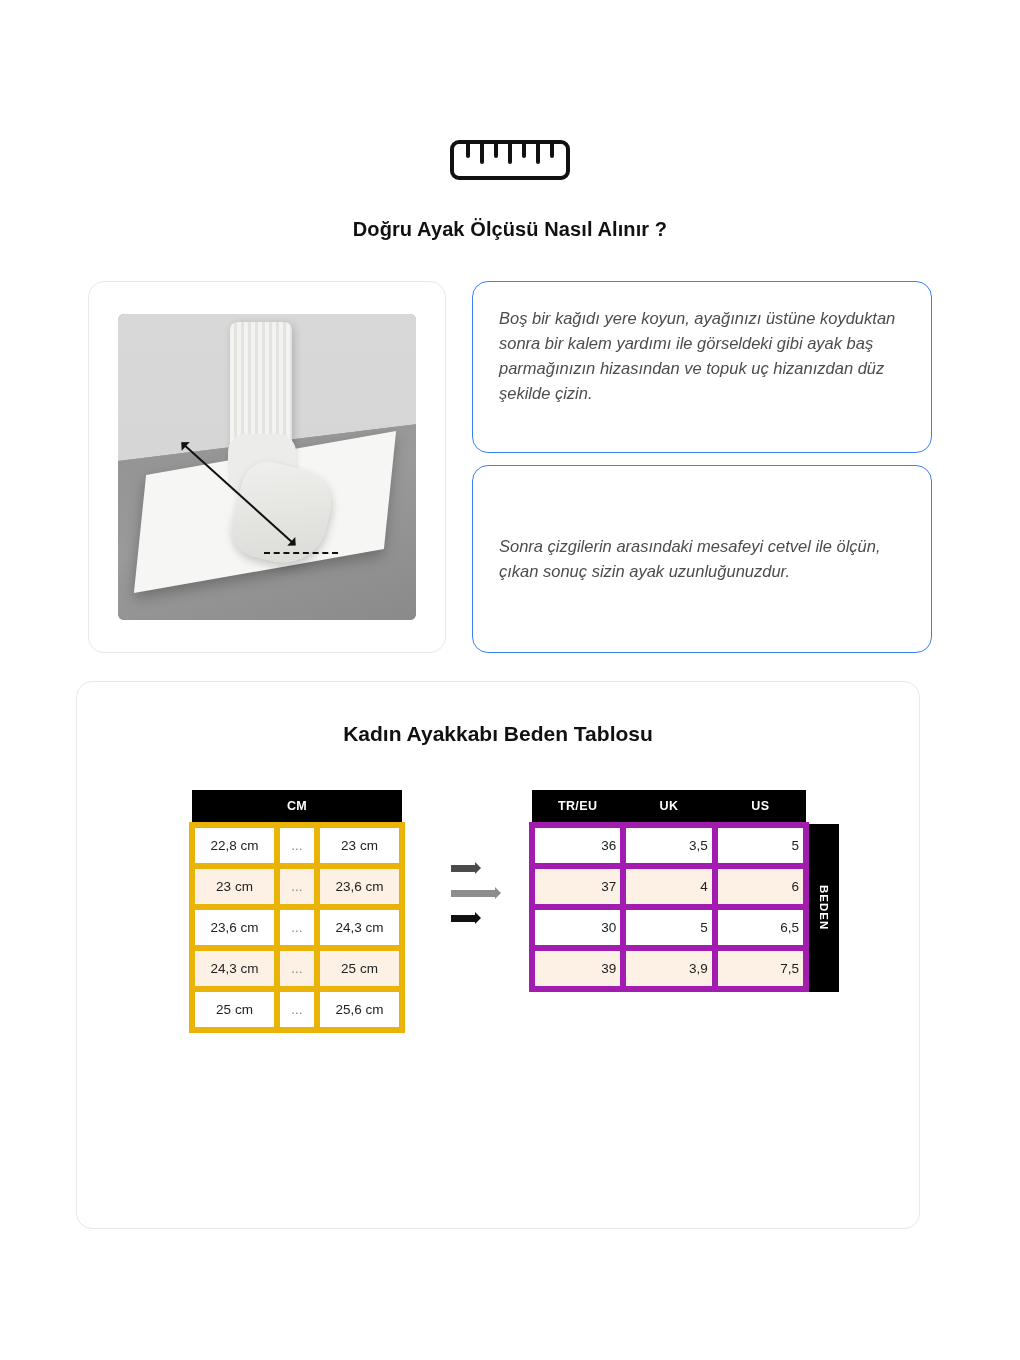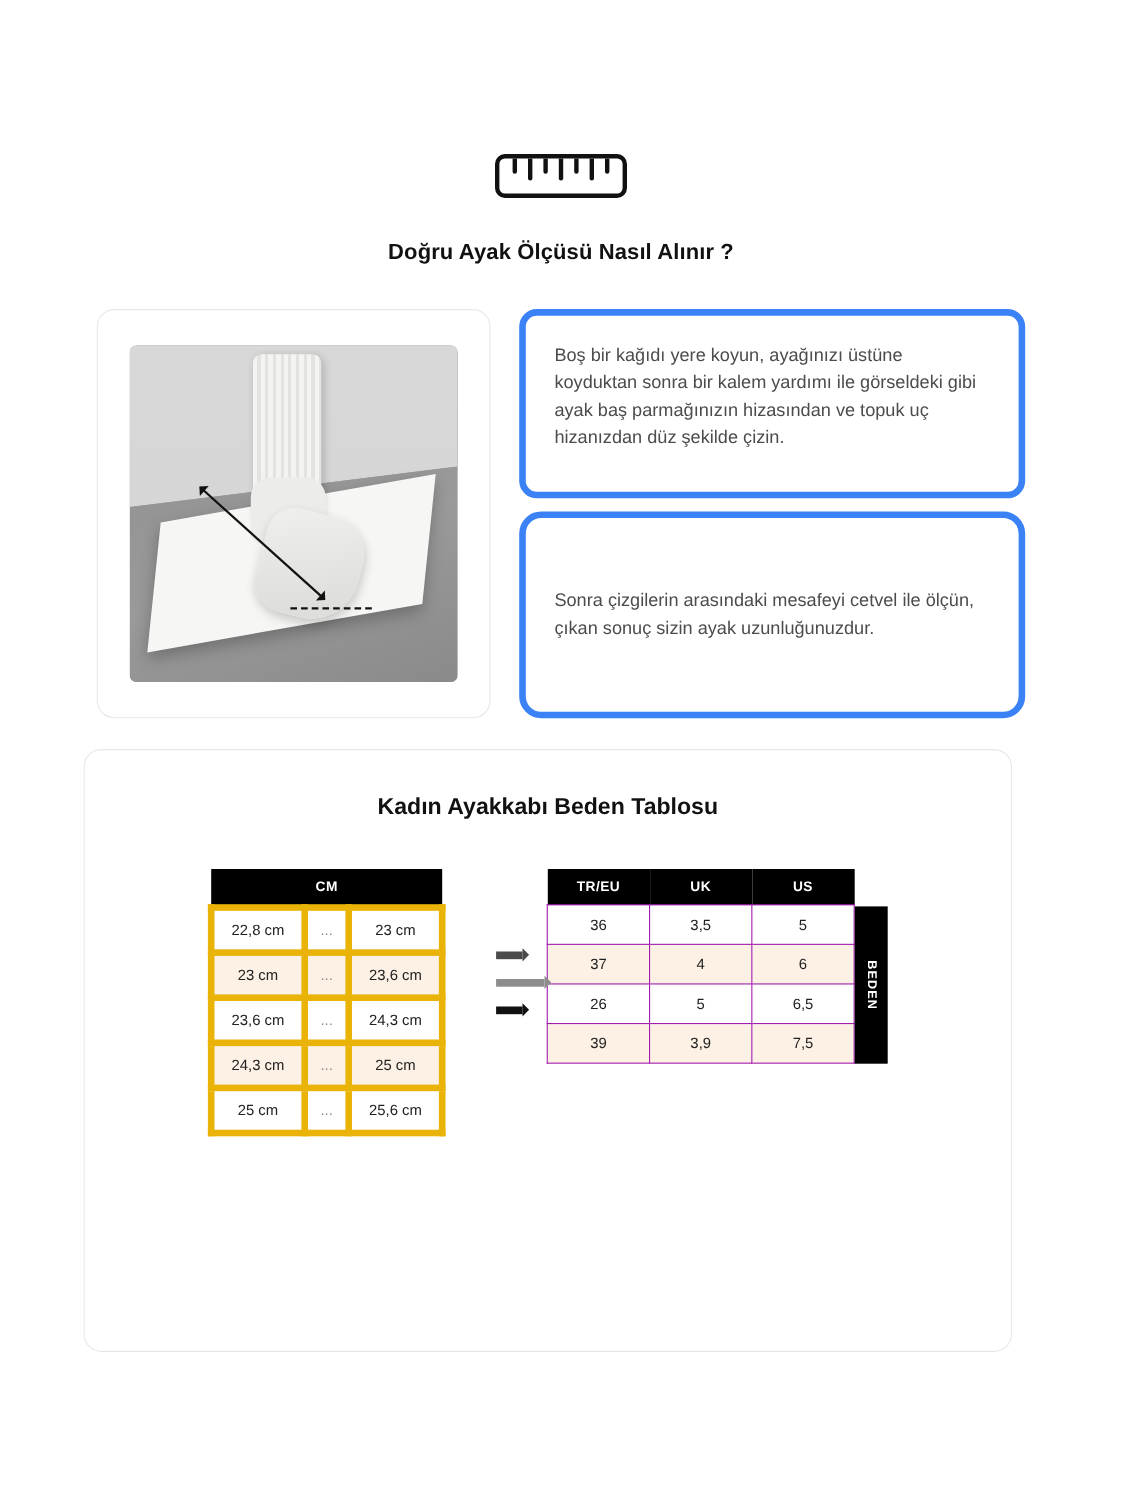--- a/index.html
+++ b/index.html
@@ -164,31 +164,32 @@
     position: absolute;
     left: 146px;
     top: 238px;
     width: 74px;
     border-top: 2px dashed #111;
   }
 
   .text-card {
     position: absolute;
     left: 472px;
-    border: 6px solid #3b82f6;
+    border: 1px solid #3b82f6;
     border-radius: 16px;
     background: #fff;
     width: 460px;
     padding: 24px 26px;
     font-size: 16.5px;
     line-height: 1.52;
     color: #4c4c4c;
+    font-style: italic;
   }
   .text-card.one { top: 281px; height: 172px; }
-  .text-card.two { top: 465px; height: 188px; display: flex; align-items: center; border-radius: 20px; }
+  .text-card.two { top: 465px; height: 188px; display: flex; align-items: center; }
 
   
   .table-card {
     position: absolute;
     left: 76px;
     top: 681px;
     width: 844px;
     height: 548px;
     border: 1px solid #e8e8e8;
     border-radius: 16px;
@@ -209,20 +210,21 @@
     width: 100%;
     display: flex;
     justify-content: center;
     align-items: flex-start;
   }
 
   table {
     border-collapse: collapse;
     font-size: 13.5px;
     color: #222;
+    margin-left: 32px;
   }
   .cm-table { width: 216px; }
   .cm-table th {
     background: #000;
     color: #fff;
     font-size: 12.5px;
     font-weight: bold;
     padding: 9px 0;
     letter-spacing: .4px;
   }
@@ -270,23 +272,23 @@
   .size-table { width: 280px; }
   .size-table th {
     background: #000;
     color: #fff;
     font-size: 12.5px;
     font-weight: bold;
     padding: 9px 0;
     letter-spacing: .4px;
   }
   .size-table td {
-    border: 1px solid #a21caf;
+    border: 6px solid #a21caf;
     padding: 10px 4px;
-    text-align: center;
+    text-align: right;
     background: #fff;
     width: 33.33%;
   }
   .size-table tr.hl td { background: #fdf1e6; }
 
   .beden-bar {
     width: 30px;
     margin-top: 34px;
     background: #000;
     color: #fff;
@@ -409,21 +411,21 @@
               <td>36</td>
               <td>3,5</td>
               <td>5</td>
             </tr>
             <tr class="hl">
               <td>37</td>
               <td>4</td>
               <td>6</td>
             </tr>
             <tr>
-              <td>26</td>
+              <td>30</td>
               <td>5</td>
               <td>6,5</td>
             </tr>
             <tr class="hl">
               <td>39</td>
               <td>3,9</td>
               <td>7,5</td>
             </tr>
           </tbody>
         </table>

